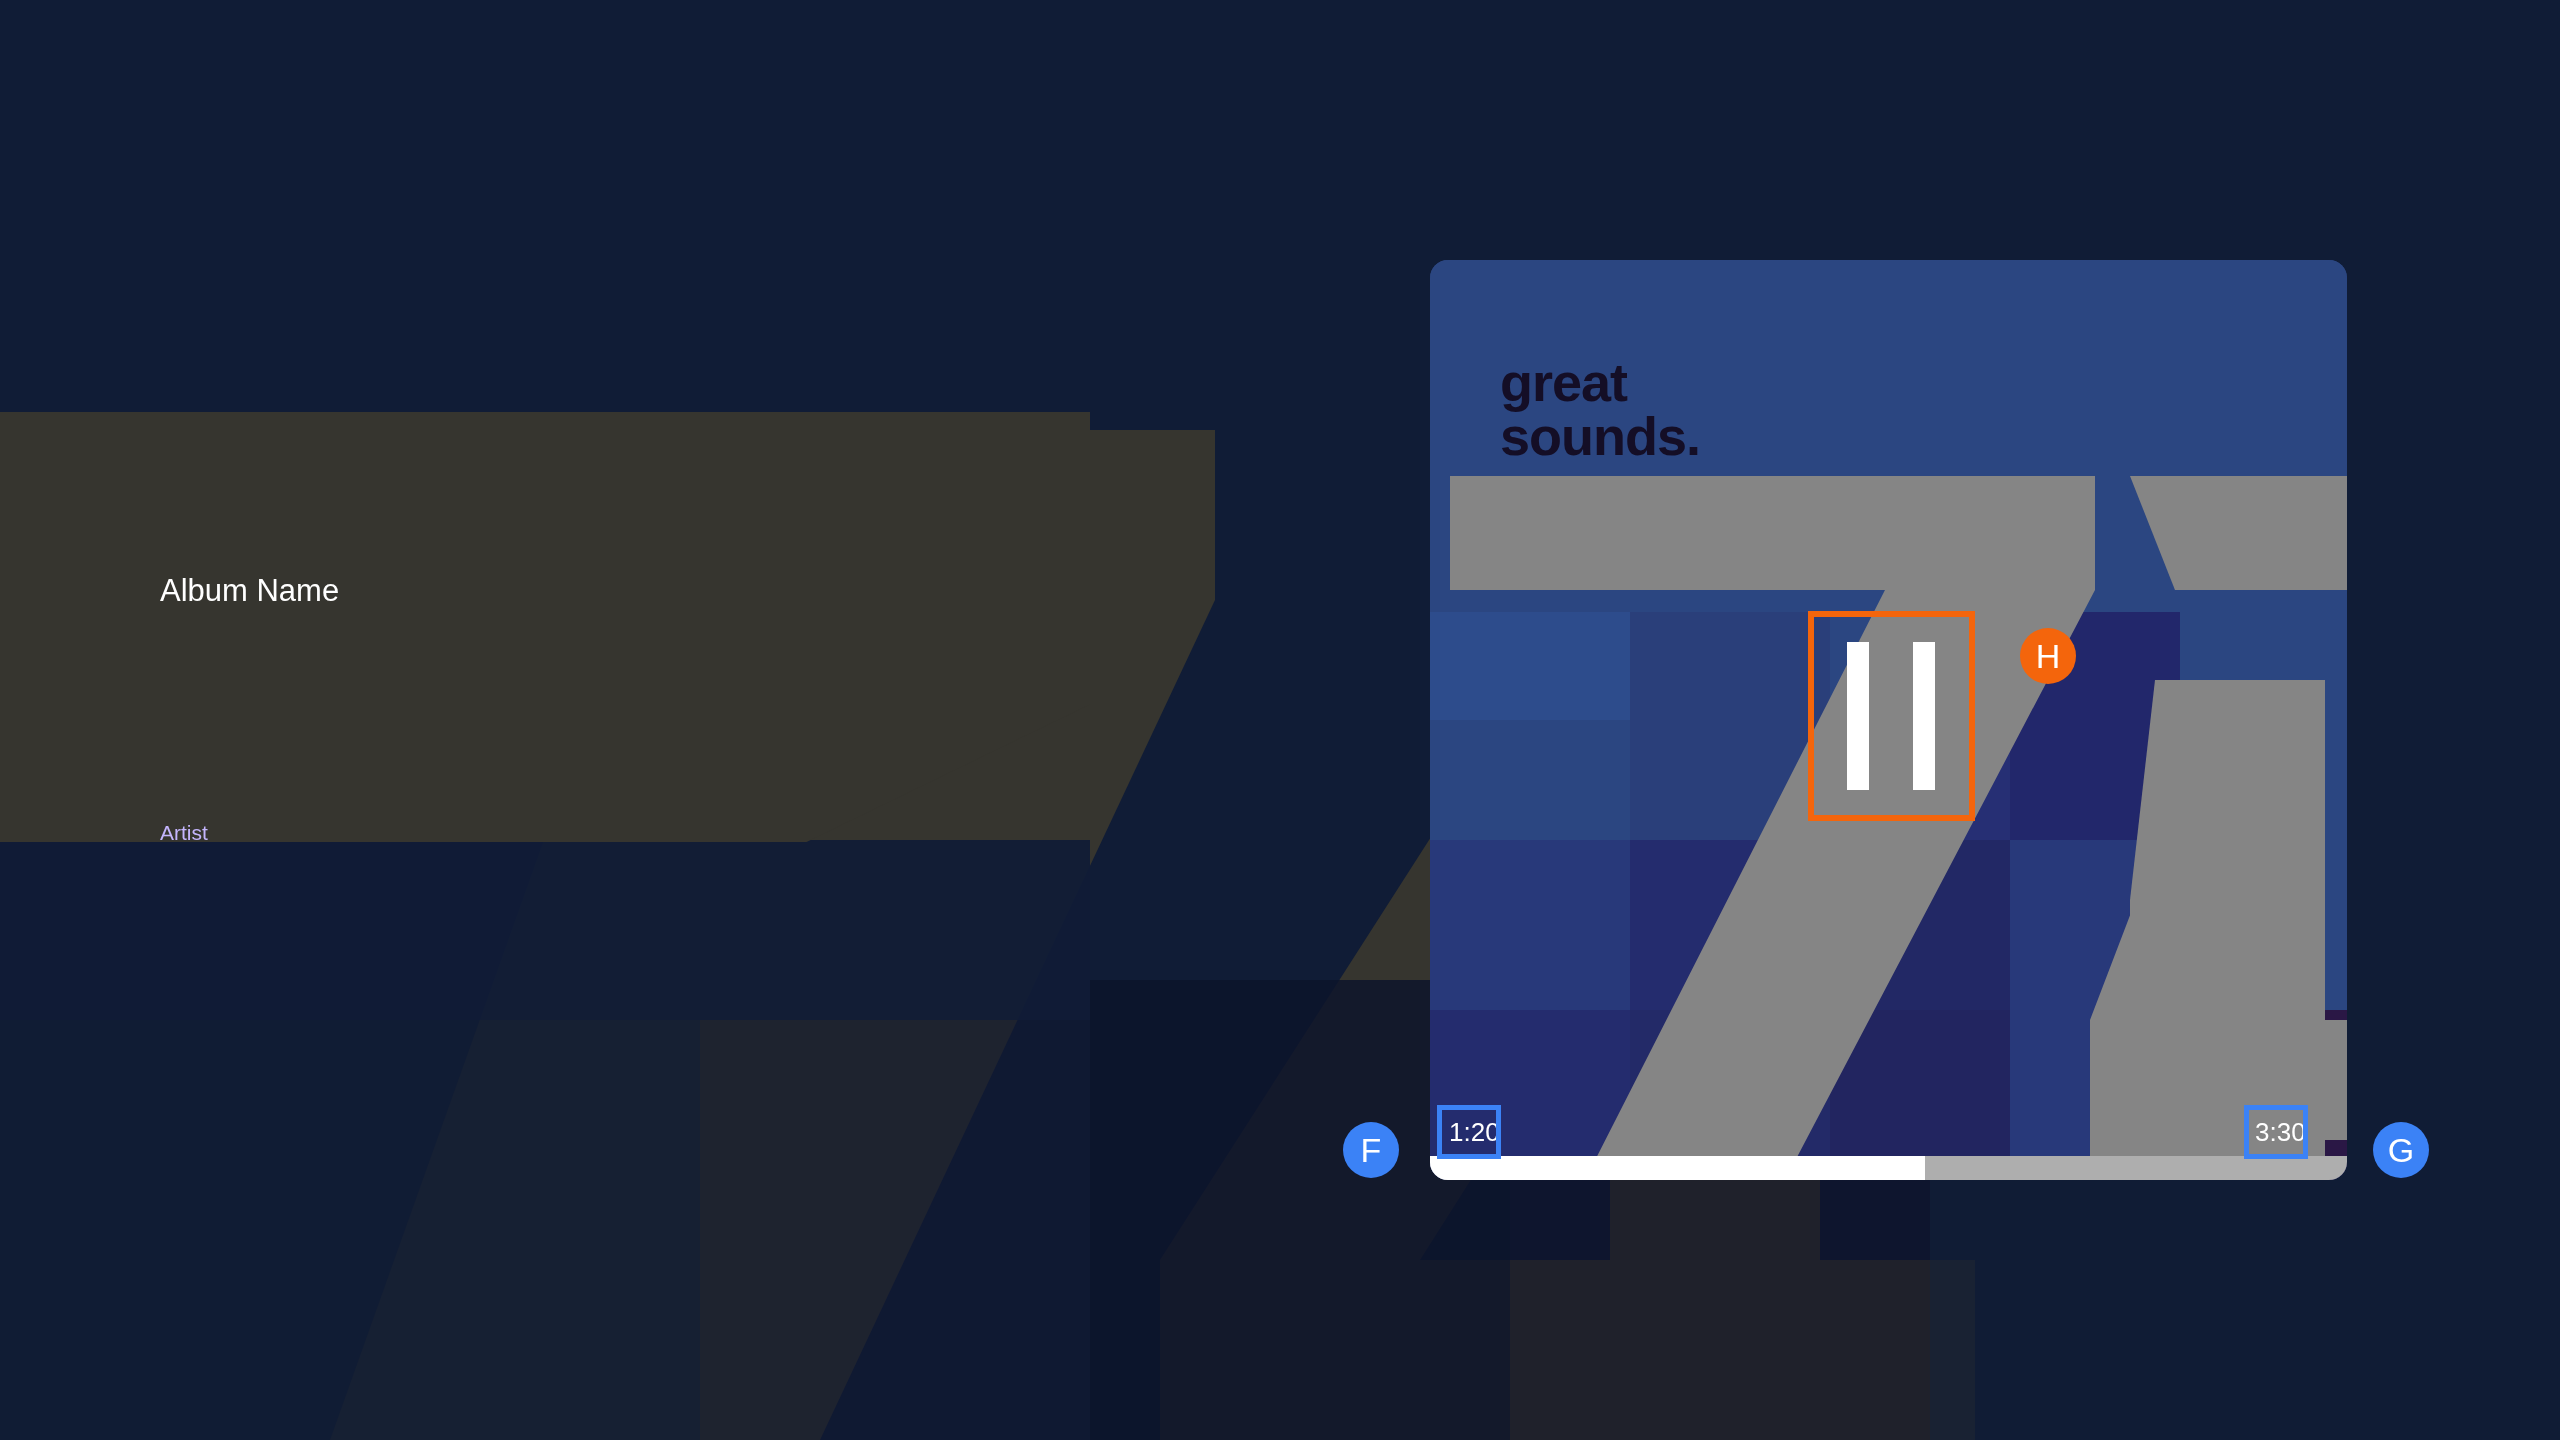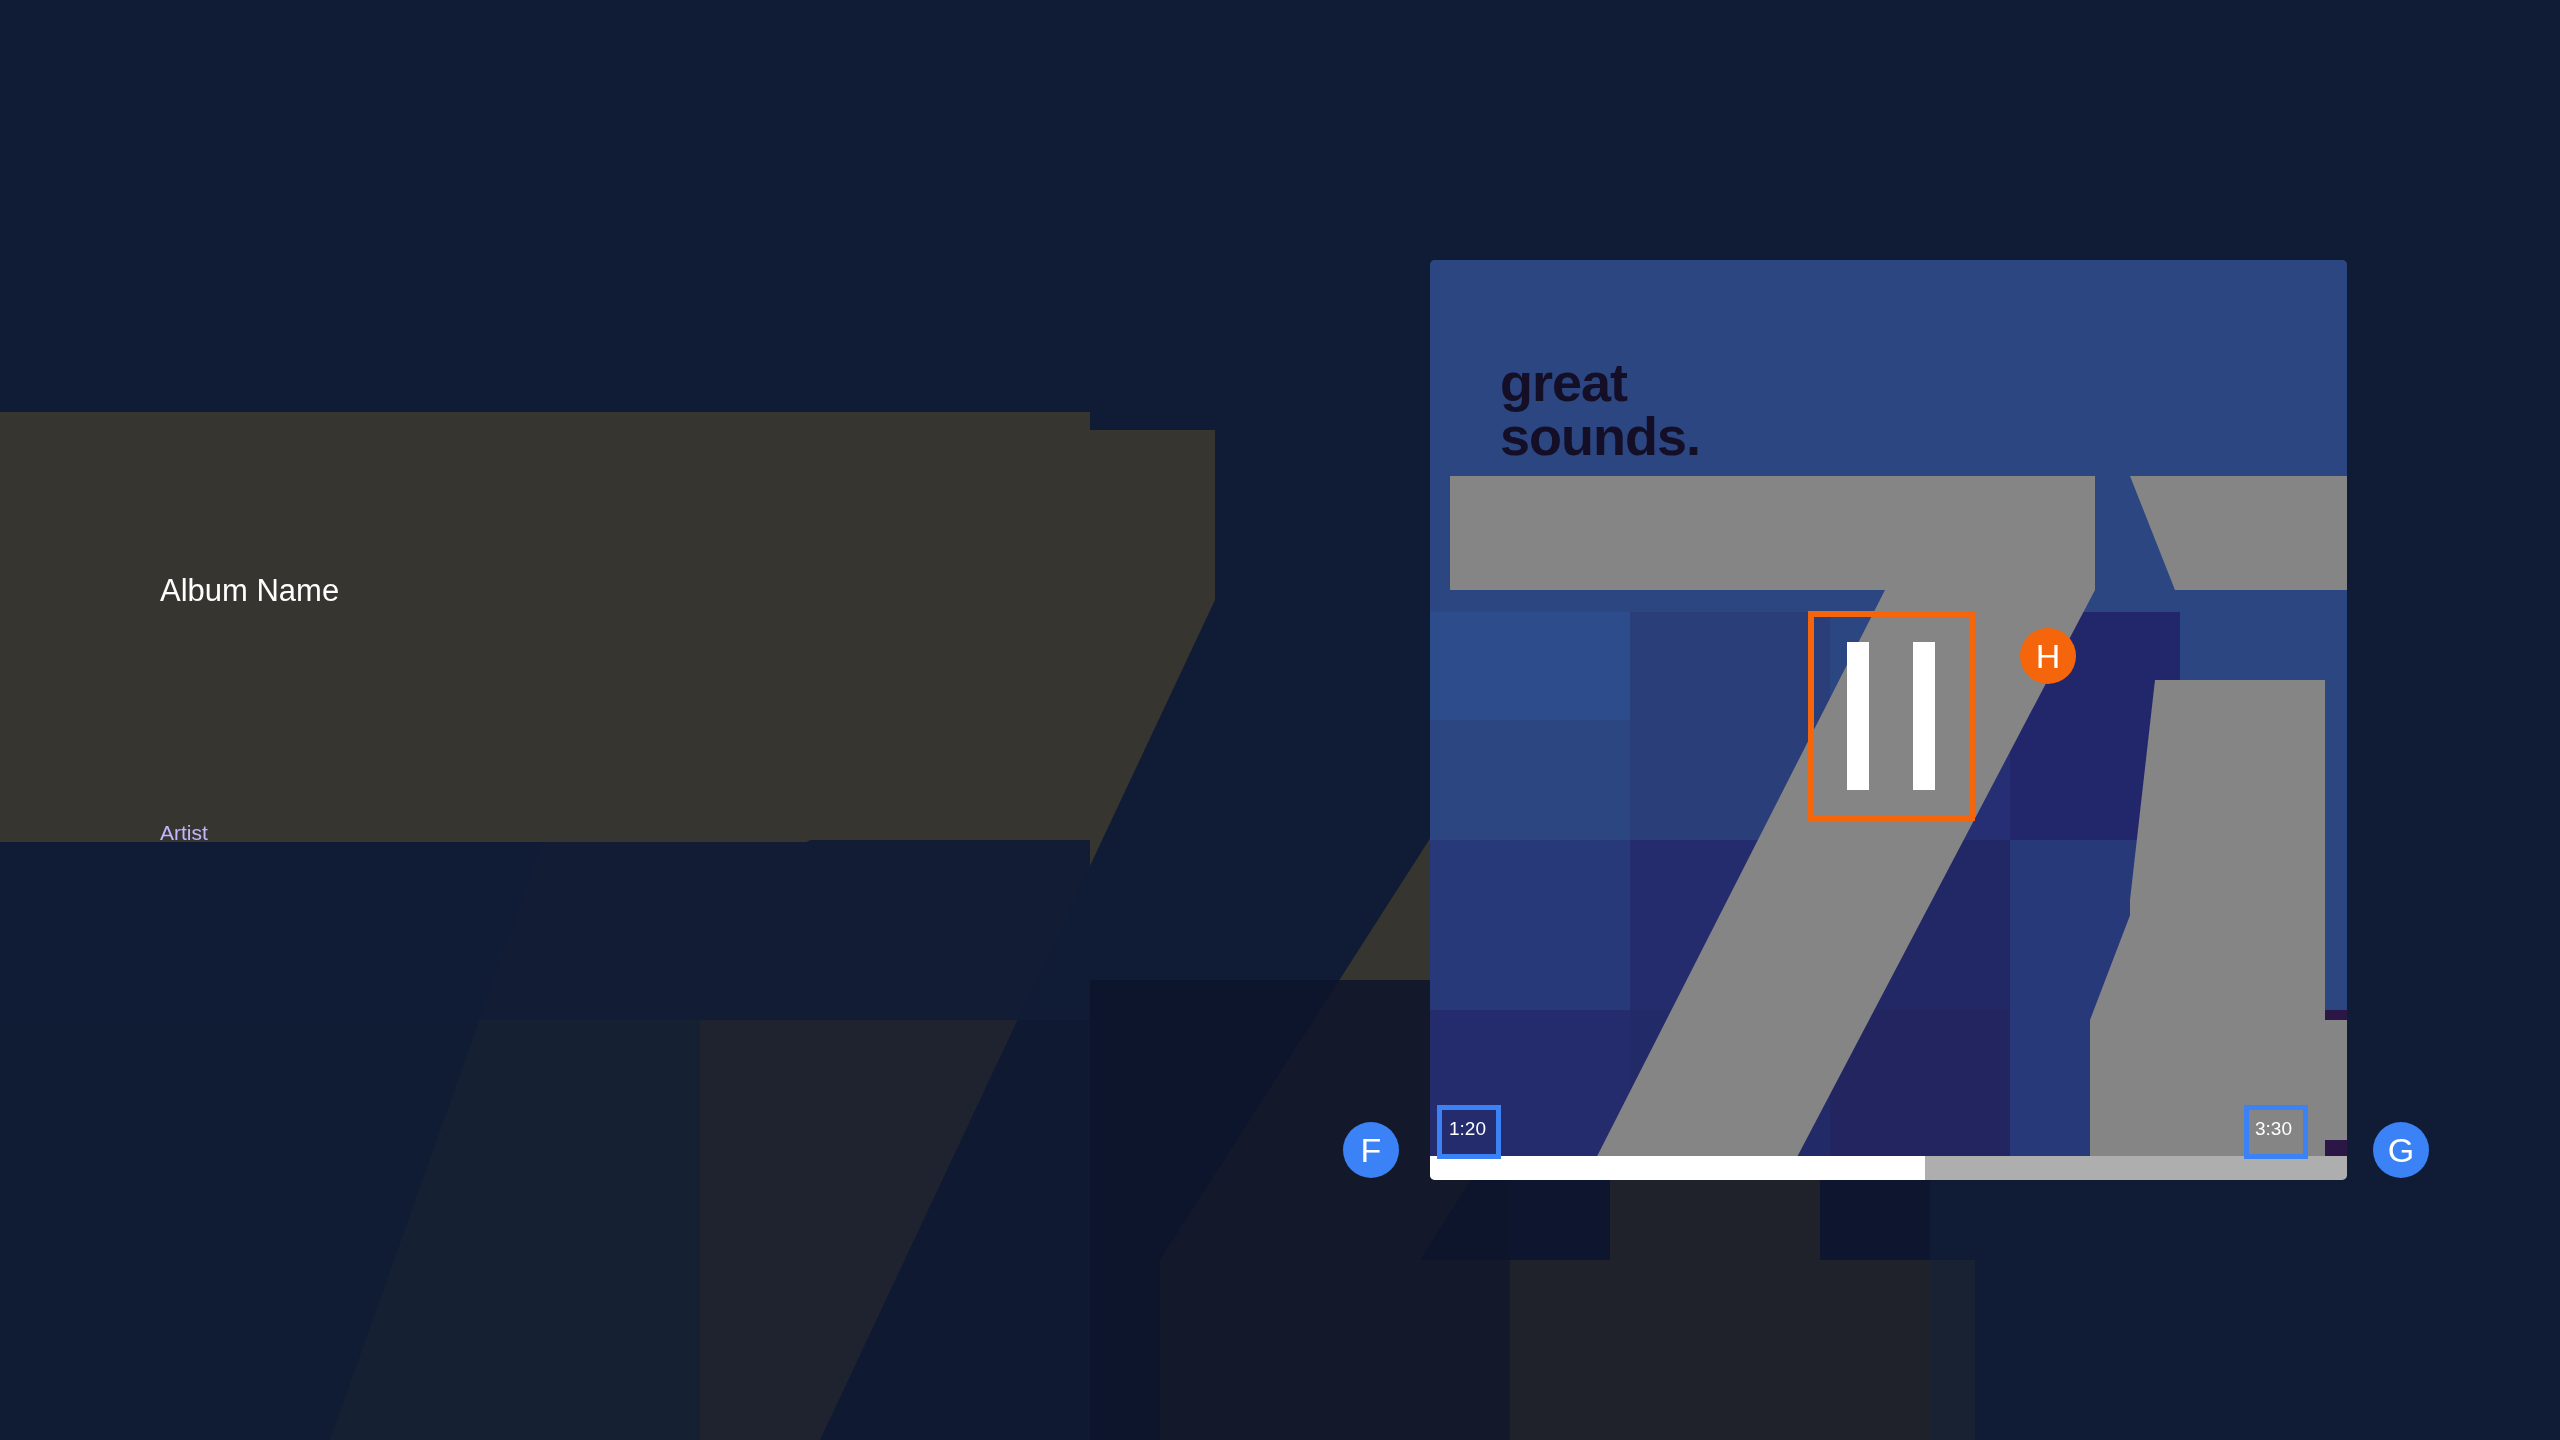--- a/index.html
+++ b/index.html
@@ -50,21 +50,21 @@
   .info-text { position: absolute; left: 160px; }
   .album-name { top: 572px; color: #ffffff; font-size: 31px; line-height: 1.2; }
   .song-name  { top: 638px; color: #ffffff; font-size: 71px; line-height: 1.25; letter-spacing: -0.5px; }
   .artist-name{ top: 820px; color: #c4b5fd; font-size: 21px; line-height: 1.2; }
 
   
   .album-card {
     position: absolute;
     left: 1430px; top: 260px;
     width: 917px; height: 920px;
-    border-radius: 5px;
+    border-radius: 18px;
     overflow: hidden;
     background: #2b4681;
   }
   .album-svg { position: absolute; left: 0; top: 0; width: 917px; height: 920px; }
 
   .cover-title {
     position: absolute;
     left: 70px; top: 95px;
     color: #140e26;
     font-size: 54px; font-weight: 700;
@@ -91,21 +91,21 @@
   .progress-fill {
     position: absolute; left: 0; top: 0; bottom: 0;
     width: 54%;
     background: #ffffff;
   }
 
   
   .time-chip {
     position: absolute;
     color: #ffffff;
-    font-size: 19px;
+    font-size: 26px;
     line-height: 1;
     white-space: nowrap;
   }
   .time-left  { left: 1449px; top: 1119px; }
   .time-right { left: 2255px; top: 1119px; }
 
   
   .anno-box {
     position: absolute;
     box-sizing: border-box;

